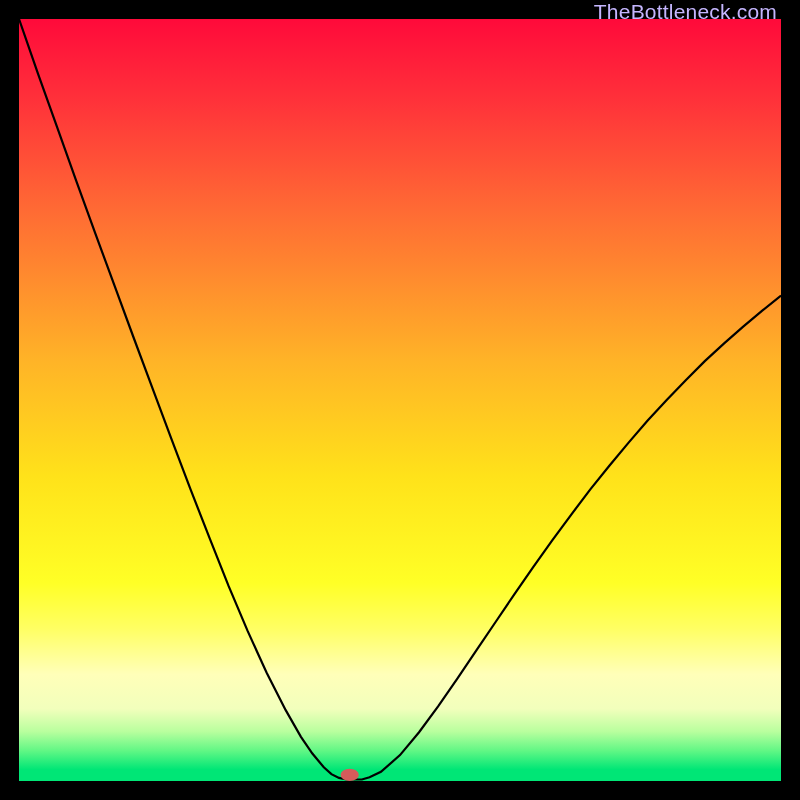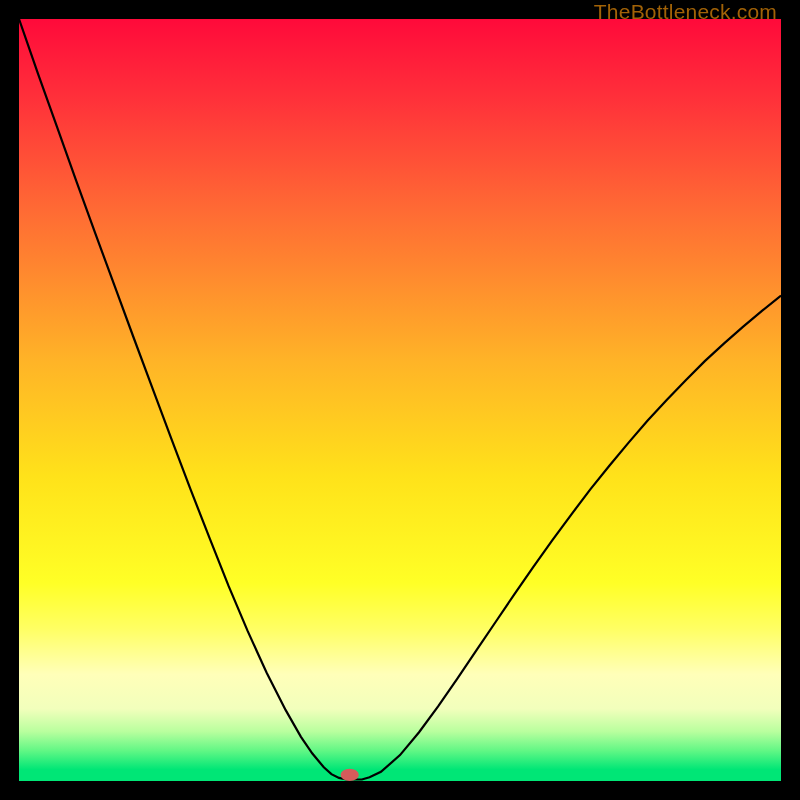--- a/index.html
+++ b/index.html
@@ -22,21 +22,21 @@
     position: absolute;
     left: 0;
     top: 0;
     width: 762px;
     height: 762px;
   }
   .watermark {
     position: absolute;
     top: 0px;
     right: 23px;
-    color: #a16207;
+    color: #c4b5fd;
     font-family: Arial, Helvetica, sans-serif;
     font-size: 21px;
     letter-spacing: 0.2px;
     font-weight: 500;
   }
 </style>
 </head>
 <body>
 
 <div class="frame">

